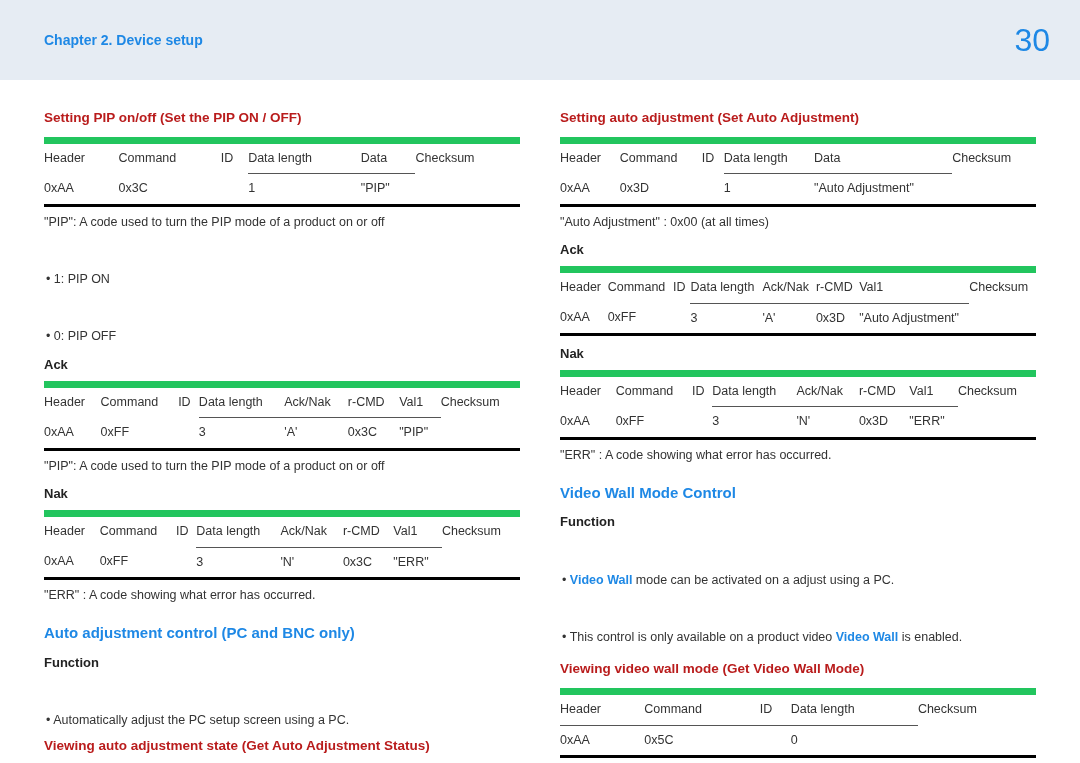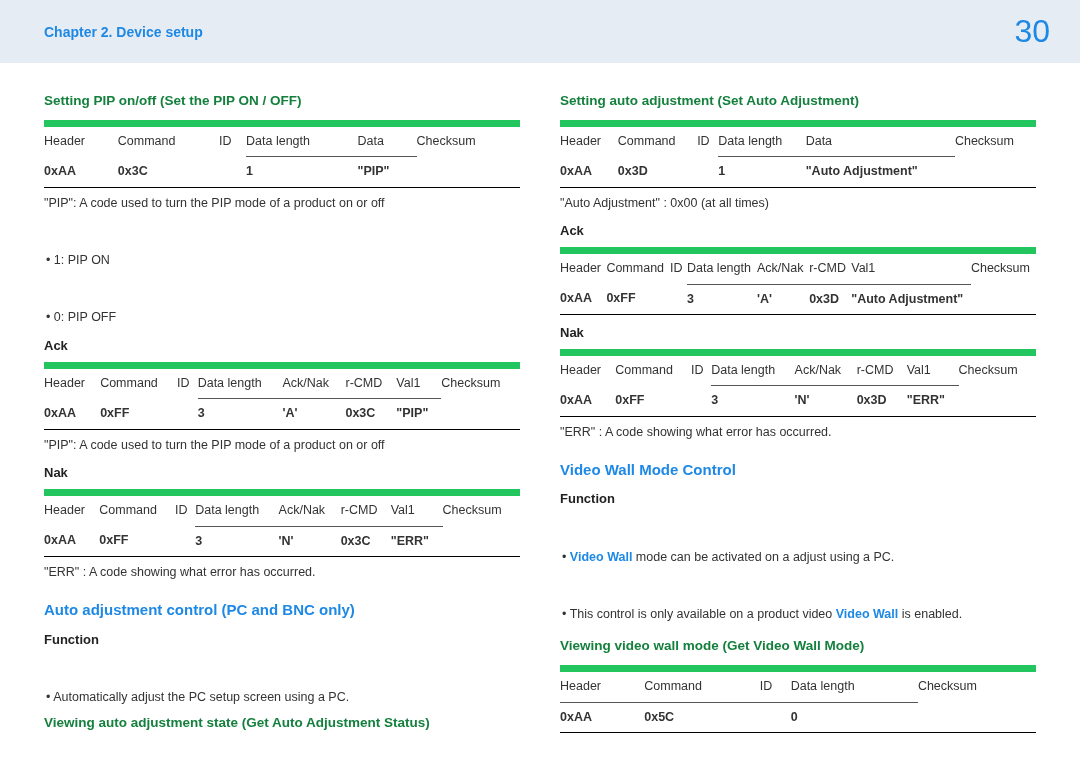--- a/index.html
+++ b/index.html
@@ -6,21 +6,21 @@
   body {
     font-family: Arial, Helvetica, sans-serif;
     background: #fff;
     color: #333;
     width: 1080px;
     height: 763px;
     overflow: hidden;
   }
   .topbar {
     background: #e6ecf3;
-    height: 63px;
+    height: 80px;
     display: flex;
     align-items: center;
     justify-content: space-between;
     padding: 0 30px 0 44px;
   }
   .chapter-title {
     color: #1e88e5;
     font-size: 14px;
     font-weight: 600;
   }
@@ -37,21 +37,21 @@
   .col {
     flex: 1;
     font-size: 12.5px;
     line-height: 1.55;
   }
   .heading-bold {
     font-weight: 700;
     font-size: 13.5px;
     margin-bottom: 8px;
     margin-top: 4px;
-    color: #15803d;
+    color: #b91c1c;
   }
   .heading-blue {
     color: #1e88e5;
     font-weight: 600;
     font-size: 15px;
     margin: 16px 0 8px 0;
   }
   .sub-bold {
     font-weight: 700;
     font-size: 13px;
@@ -68,21 +68,21 @@
     text-align: left;
     font-weight: 400;
     padding: 5px 4px 5px 0;
     vertical-align: top;
   }
   td {
     padding: 5px 4px 5px 0;
     vertical-align: top;
   }
   .hr-top { border-top: 7px solid #22c55e; }
-  .hr-bot { border-bottom: 1px solid #000000; font-weight: bold; }
+  .hr-bot { border-bottom: 3px solid #000000; }
   .hr-mid { border-bottom: 1px solid #555; }
   .note {
     font-size: 12.5px;
     margin: 4px 0 2px 0;
   }
   ul.bullets {
     list-style: none;
     padding-left: 2px;
     margin: 2px 0 4px 0;
   }

